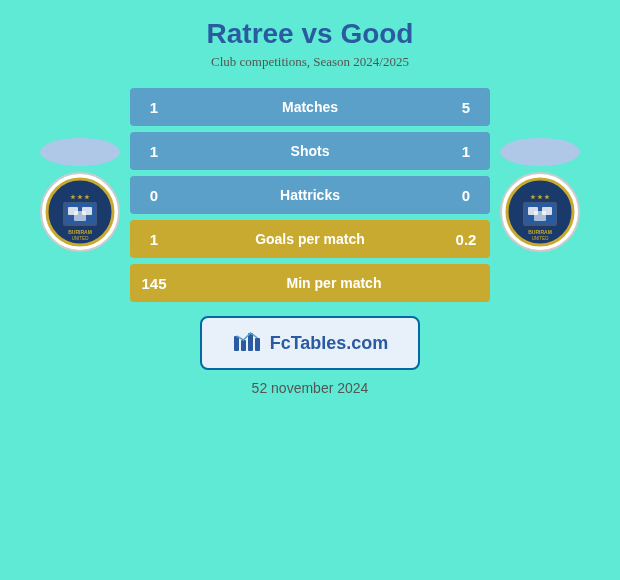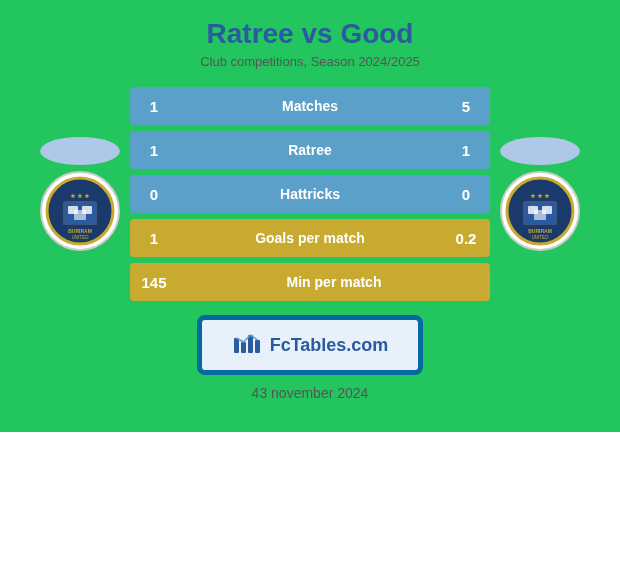--- a/index.html
+++ b/index.html
@@ -5,37 +5,38 @@
     * { margin: 0; padding: 0; box-sizing: border-box; }
     body {
       width: 620px;
       height: 580px;
       background: #fff;
       font-family: Arial, sans-serif;
       overflow: hidden;
     }
     .container {
       width: 620px;
-      height: 432px;
-      background: #22c55e;
+      height: 580px;
+      background: #5eead4;
       display: flex;
       flex-direction: column;
       align-items: center;
       padding: 18px 10px 10px;
     }
     .title {
       font-size: 28px;
       font-weight: bold;
       color: #2a5a9f;
       margin-bottom: 4px;
     }
     .subtitle {
       font-size: 13px;
       color: #555;
       margin-bottom: 18px;
+      font-family: Liberation Serif, serif;
     }
     .main-row {
       display: flex;
       align-items: center;
       width: 100%;
       justify-content: center;
       gap: 0px;
     }
     .left-badge, .right-badge {
       display: flex;
@@ -119,21 +120,21 @@
     }
     .bottom-section {
       margin-top: 14px;
       display: flex;
       flex-direction: column;
       align-items: center;
       gap: 10px;
     }
     .fctables-badge {
       background: #e8f0fa;
-      border: 5px solid #0369a1;
+      border: 2px solid #0369a1;
       border-radius: 8px;
       padding: 10px 30px;
       display: flex;
       align-items: center;
       gap: 8px;
     }
     .fctables-icon {
       width: 30px;
       height: 30px;
     }
@@ -174,21 +175,21 @@
     </div>
 
     <div class="stats-table" id="stats-container">
     <div class="stat-row row-blue">
           <div class="stat-left">1</div>
           <div class="stat-label">Matches</div>
           <div class="stat-right">5</div>
         </div>
         <div class="stat-row row-blue">
           <div class="stat-left">1</div>
-          <div class="stat-label">Ratree</div>
+          <div class="stat-label">Shots</div>
           <div class="stat-right">1</div>
         </div>
         <div class="stat-row row-blue">
           <div class="stat-left">0</div>
           <div class="stat-label">Hattricks</div>
           <div class="stat-right">0</div>
         </div>
         <div class="stat-row row-gold">
           <div class="stat-left">1</div>
           <div class="stat-label">Goals per match</div>
@@ -222,15 +223,15 @@
     <div class="fctables-badge">
       <svg class="fctables-icon" viewBox="0 0 30 30" xmlns="http://www.w3.org/2000/svg">
         <rect x="2" y="8" width="5" height="15" rx="1" fill="#2a5a9f"></rect>
         <rect x="9" y="12" width="5" height="11" rx="1" fill="#2a5a9f"></rect>
         <rect x="16" y="5" width="5" height="18" rx="1" fill="#2a5a9f"></rect>
         <rect x="23" y="10" width="5" height="13" rx="1" fill="#2a5a9f"></rect>
         <polyline points="4.5,8 11.5,12 18.5,5 25.5,10" stroke="#5aa0c8" stroke-width="1.5" fill="none"></polyline>
       </svg>
       <span class="fctables-text">FcTables.com</span>
     </div>
-    <div class="date-text">43 november 2024</div>
+    <div class="date-text">52 november 2024</div>
   </div>
 </div>
 
 </body></html>

